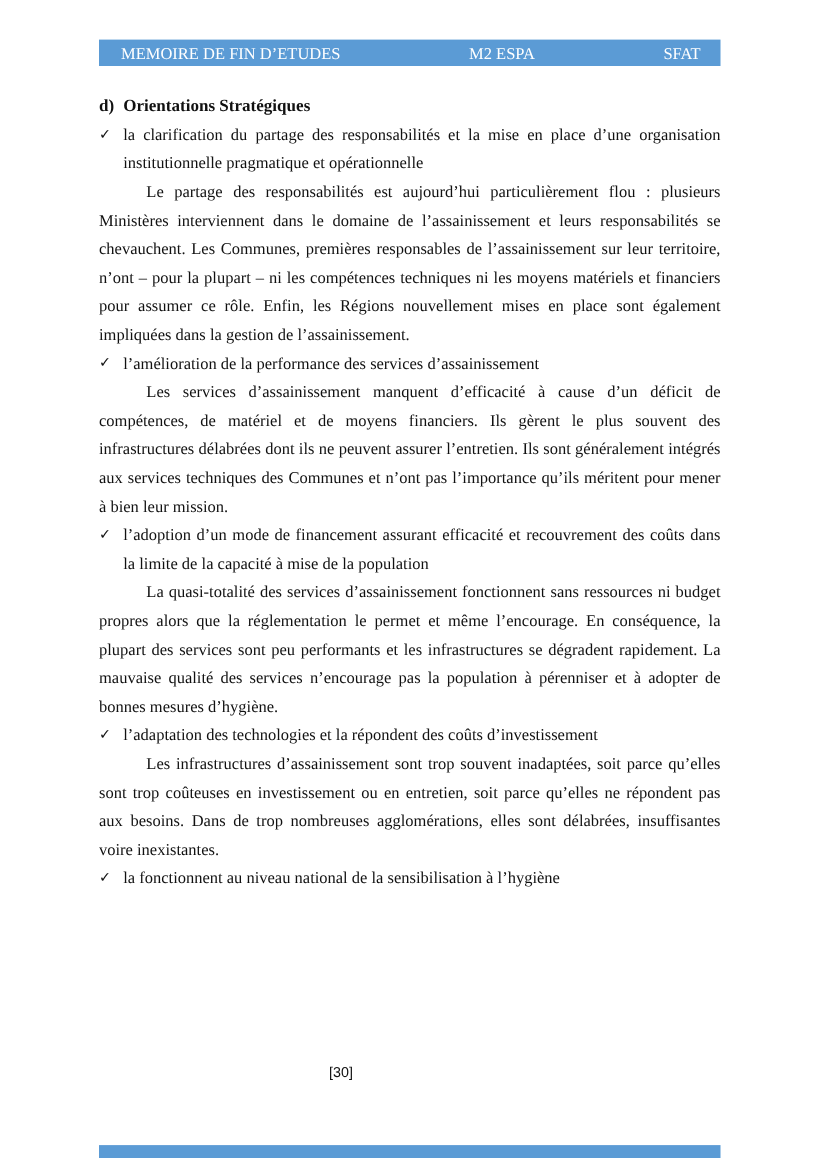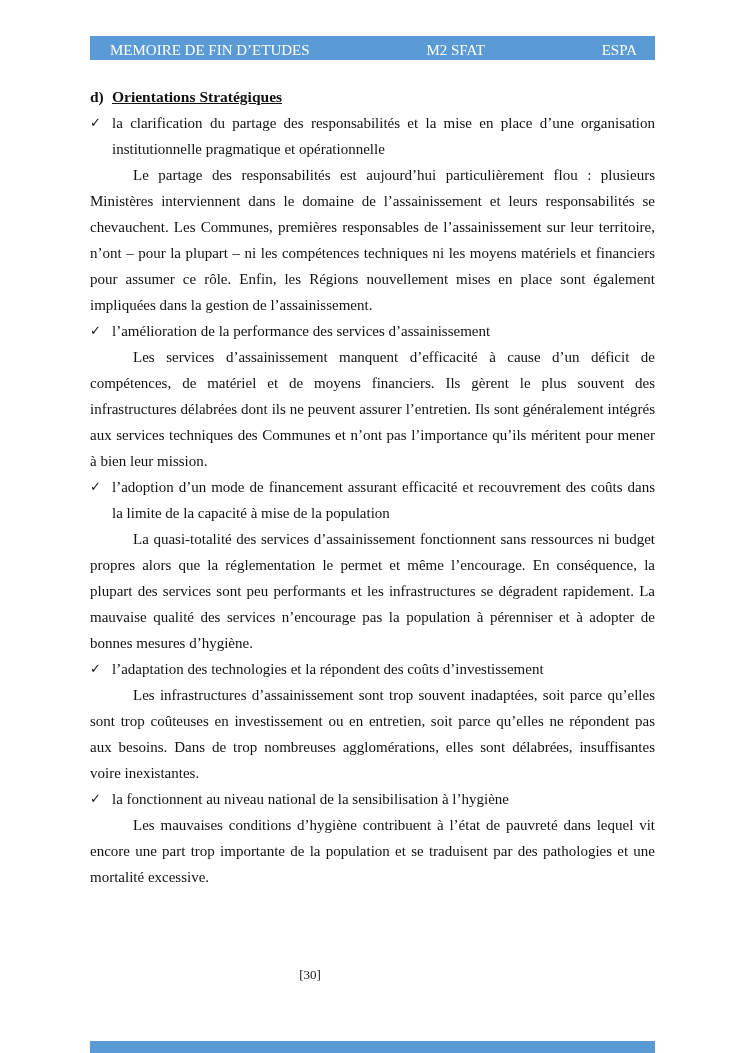--- a/index.html
+++ b/index.html
@@ -29,59 +29,59 @@
     width: 565px;
     font-size: 15px;
     line-height: 26px;
   }
   .heading {
     display: flex;
     font-weight: bold;
     font-size: 15.5px;
   }
   .heading .hlabel { width: 22px; flex: none; }
-  .heading .htitle { text-decoration: underline; }
+  .heading .htitle { }
   .para {
     margin: 0;
     text-indent: 43px;
     text-align: justify;
   }
   .bullet {
     display: flex;
     text-align: justify;
   }
   .bullet .check {
     width: 22px; flex: none;
     font-family: "DejaVu Sans", sans-serif;
     font-size: 13px;
   }
   .bullet .btext { flex: 1; text-align: justify; }
   .page-number {
     position: absolute;
     left: 0; top: 967px;
     width: 620px;
     text-align: center;
-    font-family: Liberation Serif, serif;
+    font-family: Liberation Sans, sans-serif;
     font-size: 13px;
     color: #111111;
   }
   .footer-bar {
     position: absolute;
     left: 90px; top: 1041px;
     width: 565px; height: 12px;
     background: #5b9bd5;
   }
 </style>
 </head>
 <body>
 
 <div class="header-bar" style="background: rgb(91, 155, 213); color: rgb(255, 255, 255);">
   <span>MEMOIRE DE FIN D’ETUDES</span>
-  <span>M2 SFAT</span>
-  <span>ESPA</span>
+  <span>M2 ESPA</span>
+  <span>SFAT</span>
 </div>
 
 <div class="content">
 
   <div class="heading">
     <span class="hlabel">d)</span>
     <span class="htitle">Orientations Stratégiques</span>
   </div>
 
 
@@ -106,19 +106,18 @@
   <div class="bullet">
     <span class="check">✓</span>
     <span class="btext">l’adaptation des technologies et la répondent des coûts d’investissement</span>
   </div>
   <p class="para">Les infrastructures d’assainissement sont trop souvent inadaptées, soit parce qu’elles sont trop coûteuses en investissement ou en entretien, soit parce qu’elles ne répondent pas aux besoins. Dans de trop nombreuses agglomérations, elles sont délabrées, insuffisantes voire inexistantes.</p>
 
   <div class="bullet">
     <span class="check">✓</span>
     <span class="btext">la fonctionnent au niveau national de la sensibilisation à l’hygiène</span>
   </div>
-  <p class="para">Les mauvaises conditions d’hygiène contribuent à l’état de pauvreté dans lequel vit encore une part trop importante de la population et se traduisent par des pathologies et une mortalité excessive.</p>
 
 </div>
 
 <div class="page-number">[30]</div>
 
 <div class="footer-bar" style="background: rgb(91, 155, 213);"></div>
 
 </body></html>

